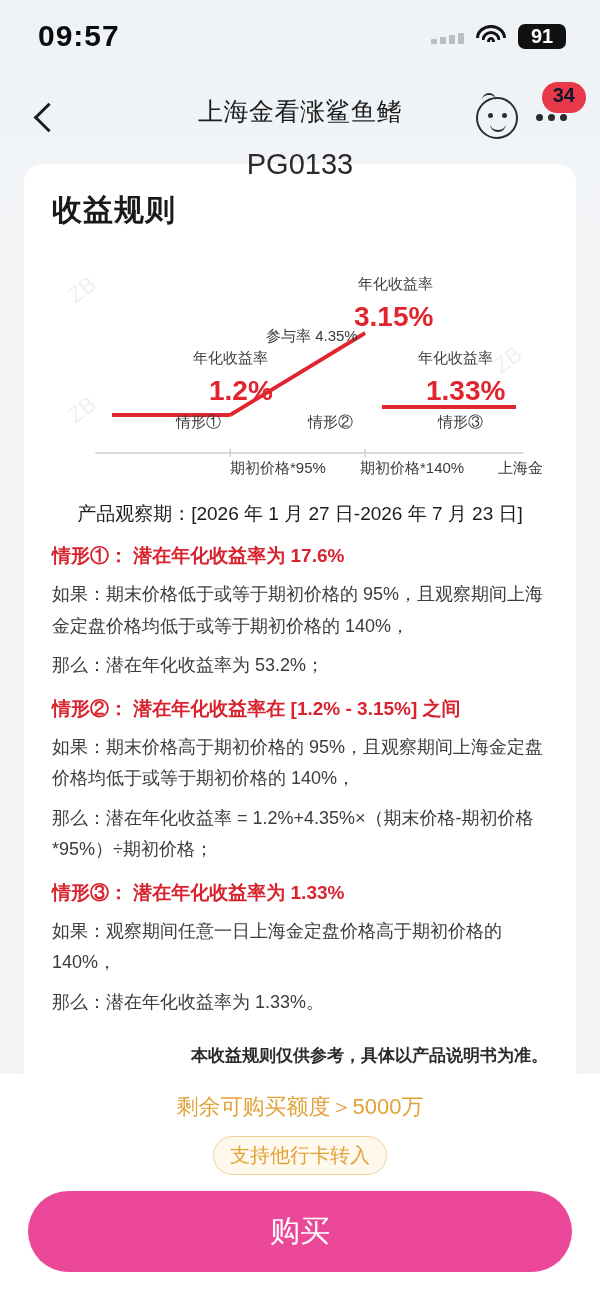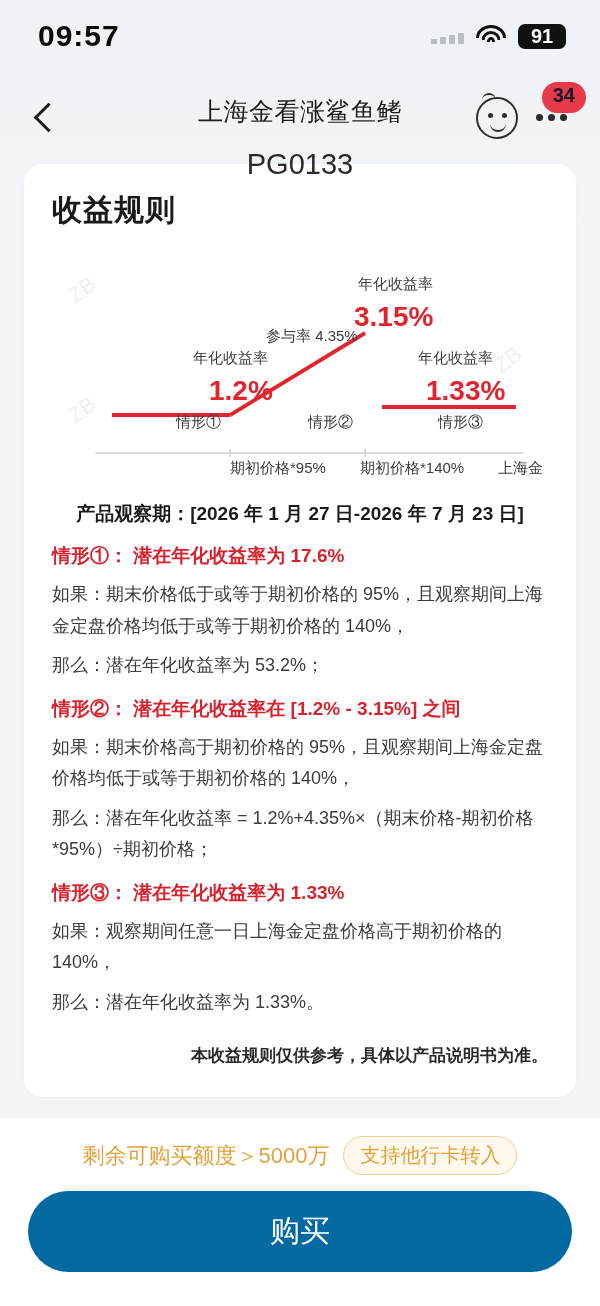--- a/index.html
+++ b/index.html
@@ -109,21 +109,21 @@
   
   .chart-wrap { position: relative; margin: 26px 6px 6px; height: 230px; }
   .chart-wrap .wm {
     position: absolute; color: #f0f0f0; font-size: 22px; transform: rotate(-38deg);
     pointer-events: none;
   }
   .lbl { position: absolute; font-size: 15px; color: #3a3a3a; white-space: nowrap; }
   .lbl-red { position: absolute; font-size: 28px; color: #e0252f; font-weight: bold; white-space: nowrap; }
 
   
-  .rule-center { text-align: center; font-size: 19px; font-weight: bold; color: #1b1b1b; margin: 14px 0 16px; }
+  .rule-center { text-align: center; font-size: 19px; font-weight: normal; color: #1b1b1b; margin: 14px 0 16px; }
   .rule-head { font-size: 19px; font-weight: bold; color: #d8232f; margin: 14px 0 10px; }
   .rule-p { font-size: 18px; color: #3c3c3c; line-height: 1.75; margin-bottom: 8px; }
   .rule-foot { text-align: right; font-size: 17px; font-weight: bold; color: #2a2a2a; margin-top: 26px; }
 
   
   .uc-head { display: flex; align-items: center; justify-content: space-between; }
   .refresh {
     width: 34px; height: 34px; position: relative;
   }
   .refresh svg { display: block; }
@@ -138,29 +138,30 @@
   .uc-note { text-align: right; font-size: 21px; color: #9a9a9a; margin-top: 14px; }
 
   
   .bottom {
     position: absolute; left: 0; right: 0; bottom: 0;
     background: #fff; padding: 18px 28px 34px;
   }
   .quota {
     display: flex; align-items: center; justify-content: center; gap: 14px;
     margin-bottom: 16px;
+    flex-direction: column;
   }
   .quota-text { font-size: 22px; color: #e2a23a; font-weight: 500; }
   .quota-tag {
     font-size: 20px; color: #e2a23a; border: 1px solid #f0cf9a;
     border-radius: 22px; padding: 5px 16px; background: #fff8ec;
   }
   .buy-btn {
     display: block; width: 100%; border: none; cursor: pointer;
-    background: #0369a1; color: #fff; font-size: 30px; font-weight: 500;
+    background: #ec4899; color: #fff; font-size: 30px; font-weight: 500;
     border-radius: 44px; padding: 20px 0;
     font-family: "Liberation Sans", sans-serif;
   }
 </style>
 </head>
 <body>
 
 <div class="phone">
 
   <div class="statusbar">

